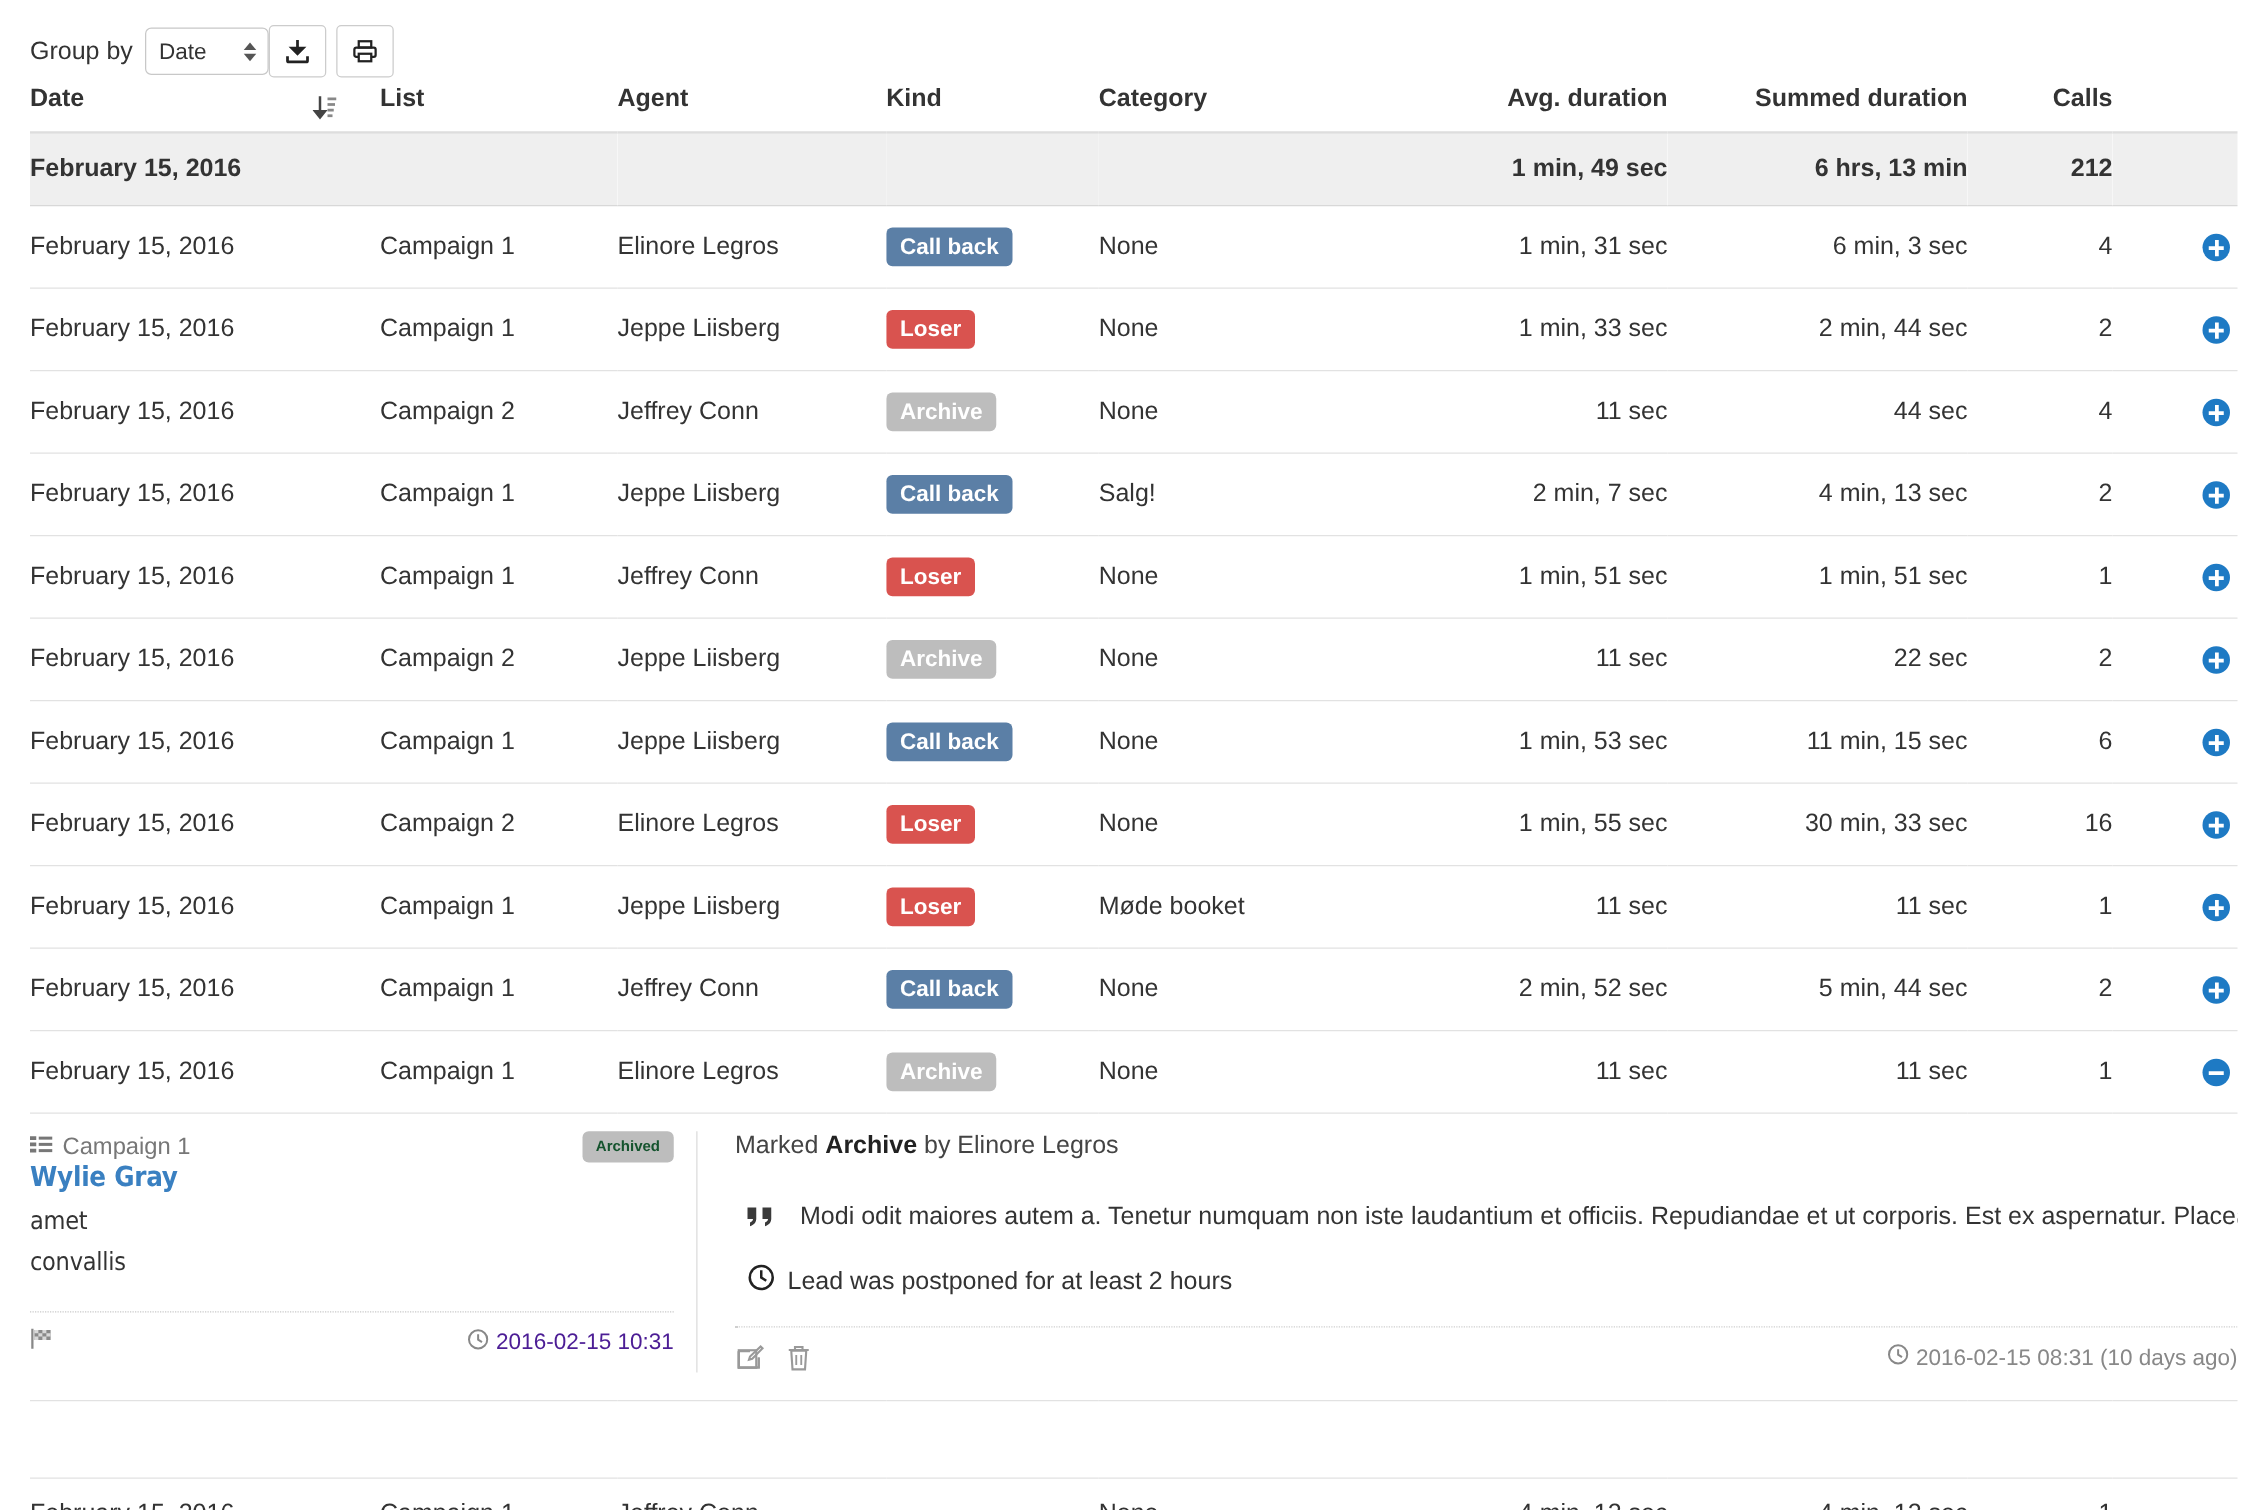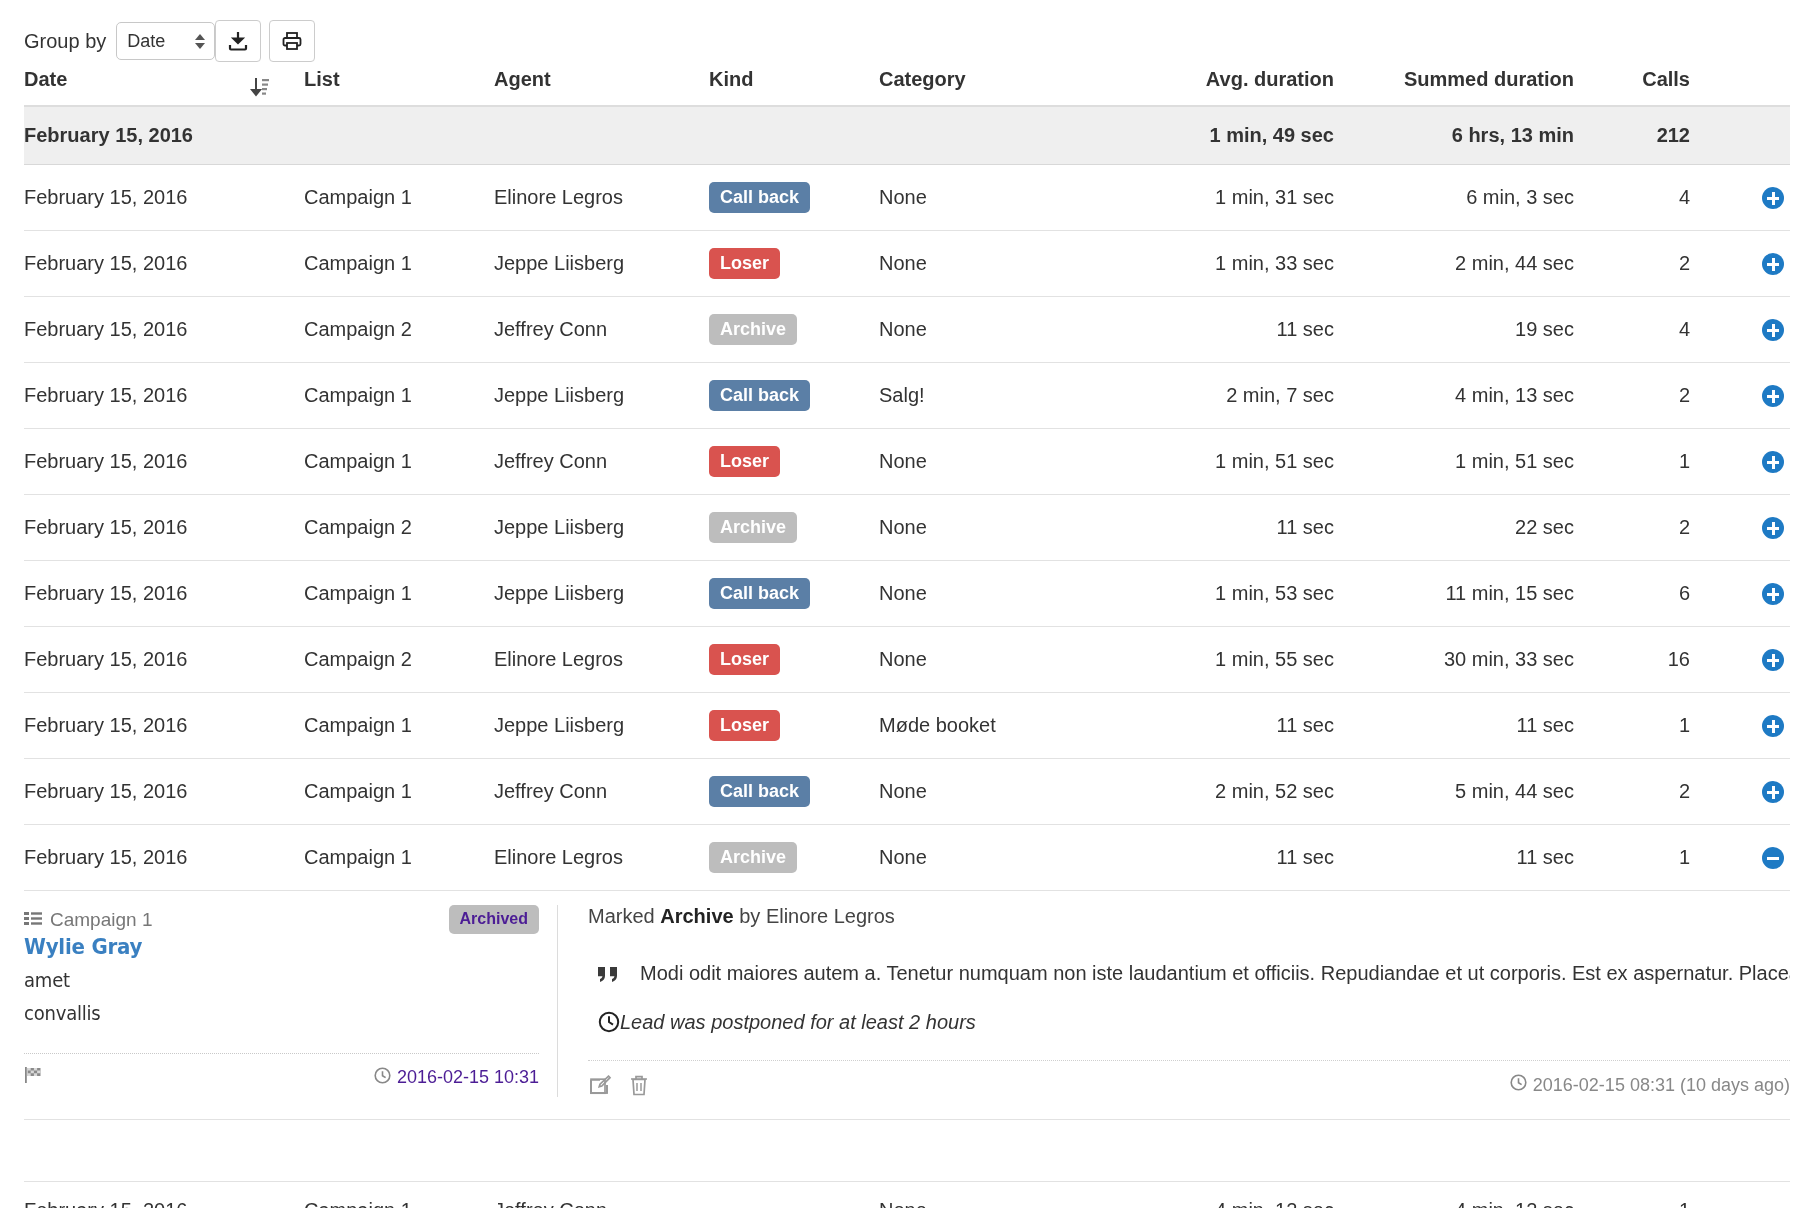--- a/index.html
+++ b/index.html
@@ -101,21 +101,21 @@
   .detail {
     display:flex; align-items:stretch;
     padding:14px 0 22px 0;
   }
   .detail-left { width:536px; padding-right:18px; position:relative; }
   .detail-right { flex:1; border-left:1px solid #dcdcdc; padding-left:30px; }
 
   .dl-top { display:flex; align-items:center; justify-content:space-between; }
   .dl-list { display:flex; align-items:center; gap:8px; font-size:19px; color:#777777; }
   .badge-archived {
-    background:#bdbdbd; color:#4c1d95; font-size:16px; font-weight:bold;
+    background:#bdbdbd; color:#14532d; font-size:12px; font-weight:bold;
     padding:6px 11px 7px; border-radius:5px; line-height:1;
   }
   .lead-name {
     font-family:"DejaVu Sans Condensed","Liberation Sans", sans-serif;
     font-size:22px; font-weight:bold; color:#3a80c1;
     letter-spacing:-0.2px;
   }
   .lead-line {
     font-family:"DejaVu Sans Condensed","Liberation Sans", sans-serif;
     font-size:20px; color:#333; margin-top:9px; letter-spacing:-0.2px;
@@ -129,22 +129,22 @@
   .dl-footer .ts { display:flex; align-items:center; gap:6px; }
 
   .note-head { font-size:20px; color:#444; }
   .note-head b { color:#222; }
   .quote {
     display:flex; gap:18px; margin-top:30px; padding-left:8px;
   }
   .quote-mark { font-size:34px; line-height:0.8; color:#3a3a3a; font-family:"Liberation Serif", serif; font-weight:bold; }
   .quote-text { font-size:20px; line-height:1.55; color:#333; max-width:1150px; }
   .postponed {
-    display:flex; gap:0; margin-top:22px; padding-left:10px;
-    font-style:italic; font-size:20px; color:#333;
+    display:flex; align-items:center; gap:10px; margin-top:22px; padding-left:10px;
+    font-size:20px; color:#333;
   }
   .dr-footer {
     margin-top:22px; padding-top:12px;
     border-top:1px dotted #cfcfcf;
     display:flex; align-items:center; justify-content:space-between;
   }
   .dr-actions { display:flex; gap:16px; align-items:center; }
   .dr-ts { display:flex; align-items:center; gap:6px; font-size:18px; color:#888888; }
   .icon-btn { cursor:pointer; display:inline-flex; }
 </style>
@@ -255,21 +255,21 @@
           <td class="num">2</td>
           <td class="exp-cell"><span class="exp-icon plus" style="background:#1e7ac4"></span></td>
         </tr>
         <tr>
           <td>February 15, 2016</td>
           <td>Campaign 2</td>
           <td>Jeffrey Conn</td>
           <td><span class="badge" style="background:#bdbdbd">Archive</span></td>
           <td>None</td>
           <td class="num">11 sec</td>
-          <td class="num">19 sec</td>
+          <td class="num">44 sec</td>
           <td class="num">4</td>
           <td class="exp-cell"><span class="exp-icon plus" style="background:#1e7ac4"></span></td>
         </tr>
         <tr>
           <td>February 15, 2016</td>
           <td>Campaign 1</td>
           <td>Jeppe Liisberg</td>
           <td><span class="badge" style="background:#5b7fa6">Call back</span></td>
           <td>Salg!</td>
           <td class="num">2 min, 7 sec</td>

